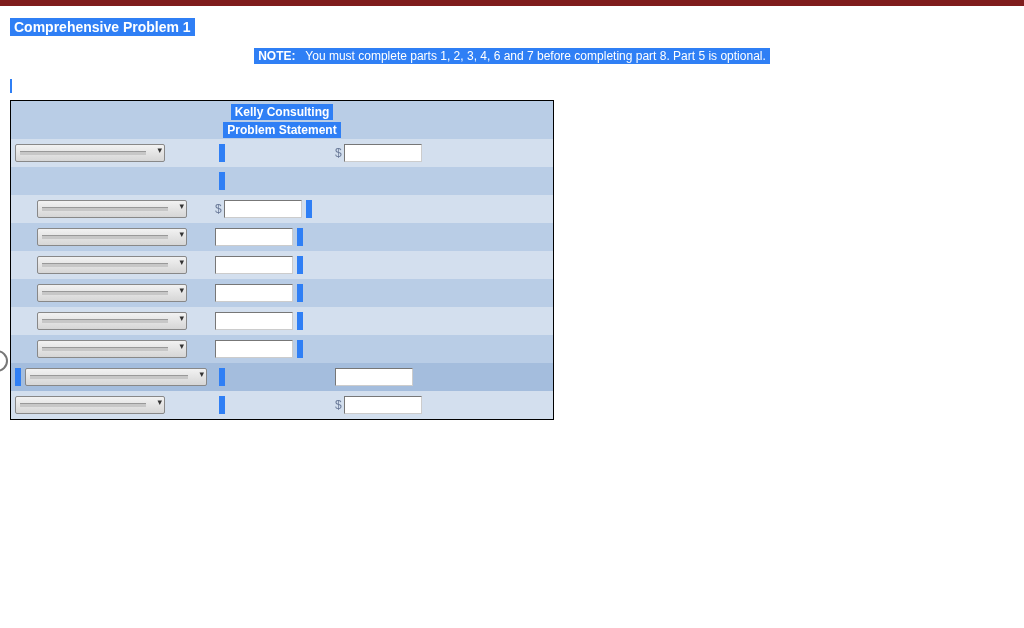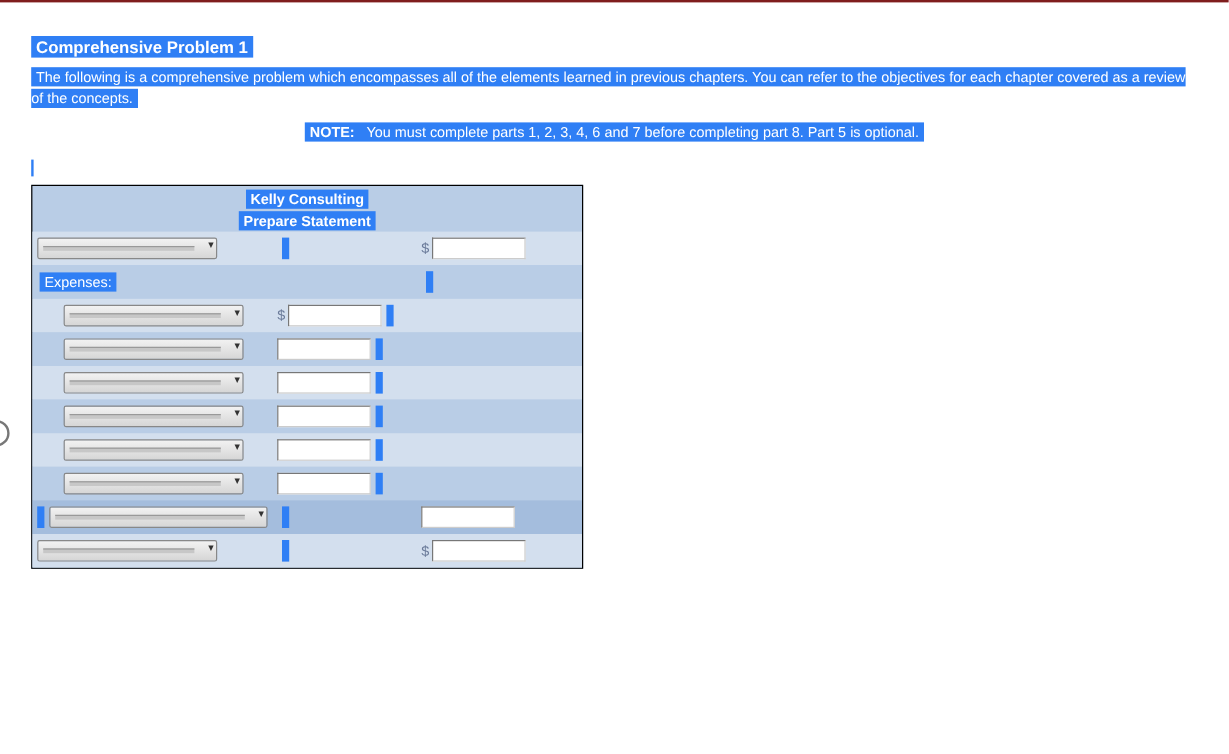--- a/index.html
+++ b/index.html
@@ -4,22 +4,22 @@
 <style>
   * { box-sizing: border-box; }
   body {
     margin: 0;
     font-family: Verdana, Arial, sans-serif;
     font-size: 12px;
     background: #fff;
     color: #222;
   }
   .frame {
-    border-top: 2px solid #7f1d1d;
-    padding: 16px;
+    border-top: 6px solid #7f1d1d;
+    padding: 0;
   }
   .content {
     padding: 6px 10px 30px 10px;
     max-width: 1024px;
   }
   .hl {
     background: #2f7ff5;
     color: #fff;
     padding: 1px 4px;
     display: inline;
@@ -42,21 +42,21 @@
     width: 2px;
     height: 14px;
     background: #2f7ff5;
     margin-top: 4px;
   }
 
   
   .stmt-wrap {
     margin-top: 4px;
     border: 1px solid #000;
-    width: 460px;
+    width: 544px;
     background: #b9cde6;
   }
   .stmt-title {
     text-align: center;
     font-weight: bold;
     color: #fff;
     padding: 2px 0 0 0;
     line-height: 18px;
   }
   .stmt-title span.hl {
@@ -155,62 +155,56 @@
 </head>
 <body>
 
 <div class="frame">
   <div class="content">
 
     <div class="para">
       <span class="hl title1">Comprehensive Problem 1</span>
     </div>
 
-    <div class="para">
-      <span class="hl">The following is a comprehensive problem which encompasses all of the elements learned in previous chapters. You can refer to the objectives for each chapter covered as a review of the concepts.</span>
-    </div>
 
     <div class="para noteline">
       <span class="hl">
         <span class="note-lbl">NOTE:</span>&nbsp;&nbsp;
         <span>You must complete parts 1, 2, 3, 4, 6 and 7 before completing part 8. Part 5 is optional.</span>
       </span>
     </div>
 
     <div class="cursor-mark"></div>
 
     
     <div class="stmt-wrap">
 
       <div class="stmt-title">
         <span class="hl">Kelly Consulting</span><br>
-        <span class="hl">Prepare Statement</span><br>
+        <span class="hl">Problem Statement</span><br>
       </div>
 
       <div class="stmt-rows">
 
         <div class="row band1">
           <div class="cell">
             <span class="dd">
                 <span class="track"></span>
               </span>
           </div>
           <div class="cell">
             <span class="stub"></span>
           </div>
           <div class="cell">
             <span class="dollar">$</span>
             <span class="txt"></span>
           </div>
         </div>
 
         <div class="row band2">
-          <div class="cell label-cell">
-            <span class="hl">Expenses:</span>
-          </div>
           <div class="cell"></div>
           <div class="cell">
             <span class="stub"></span>
           </div>
         </div>
 
         <div class="row band1">
           <div class="cell indent1">
             <span class="dd">
                 <span class="track"></span>

